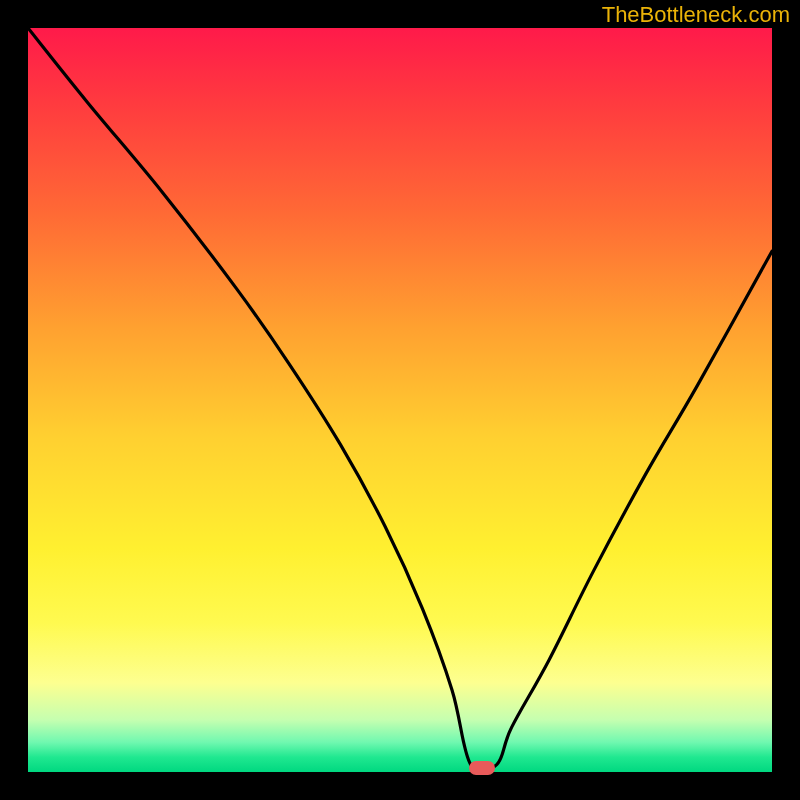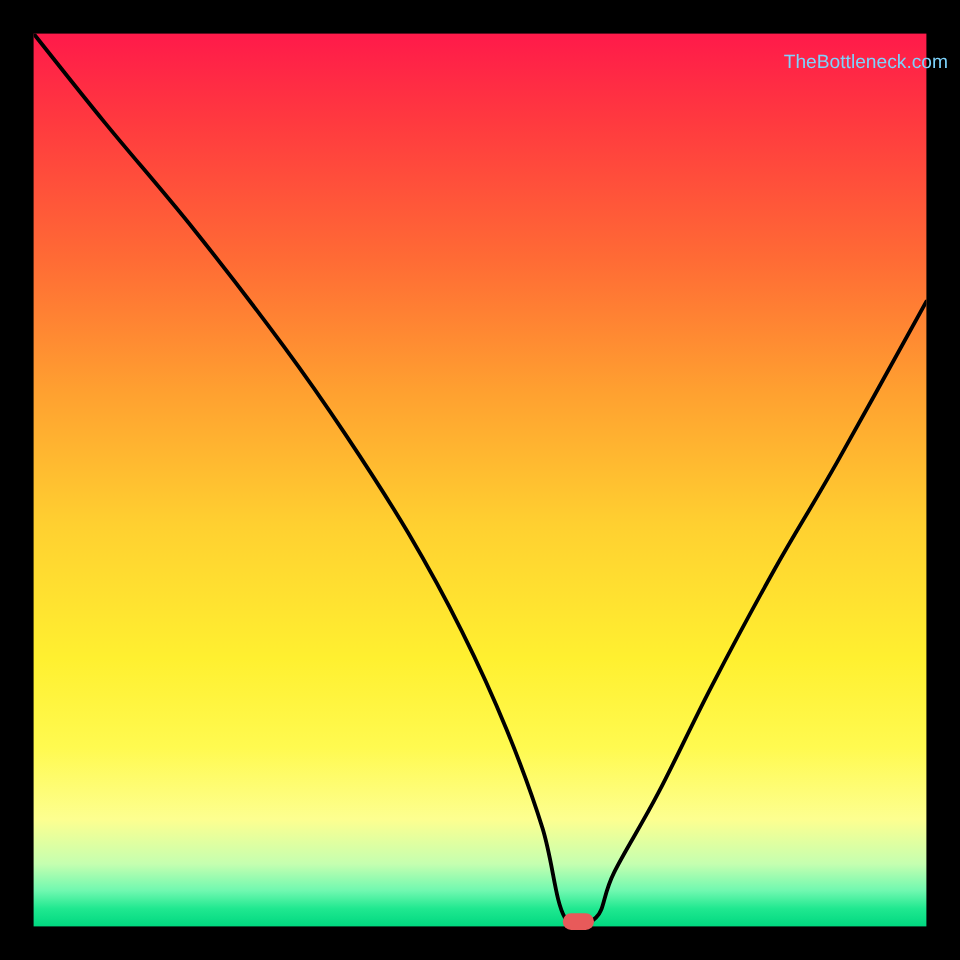--- a/index.html
+++ b/index.html
@@ -8,24 +8,23 @@
     width: 800px;
     height: 800px;
     background: #000;
     position: relative;
     font-family: Arial, sans-serif;
   }
   .watermark {
     position: absolute;
     top: 2px;
     right: 10px;
-    color: #7dd3fc;
-    font-size: 16px;
+    color: #eab308;
+    font-size: 22px;
     z-index: 10;
-    margin-top: 42px;
   }
   .plot-area {
     position: absolute;
     left: 28px;
     top: 28px;
     width: 744px;
     height: 744px;
     background: linear-gradient(to bottom,
       #ff1a4a 0%,
       #ff3a3f 10%,

